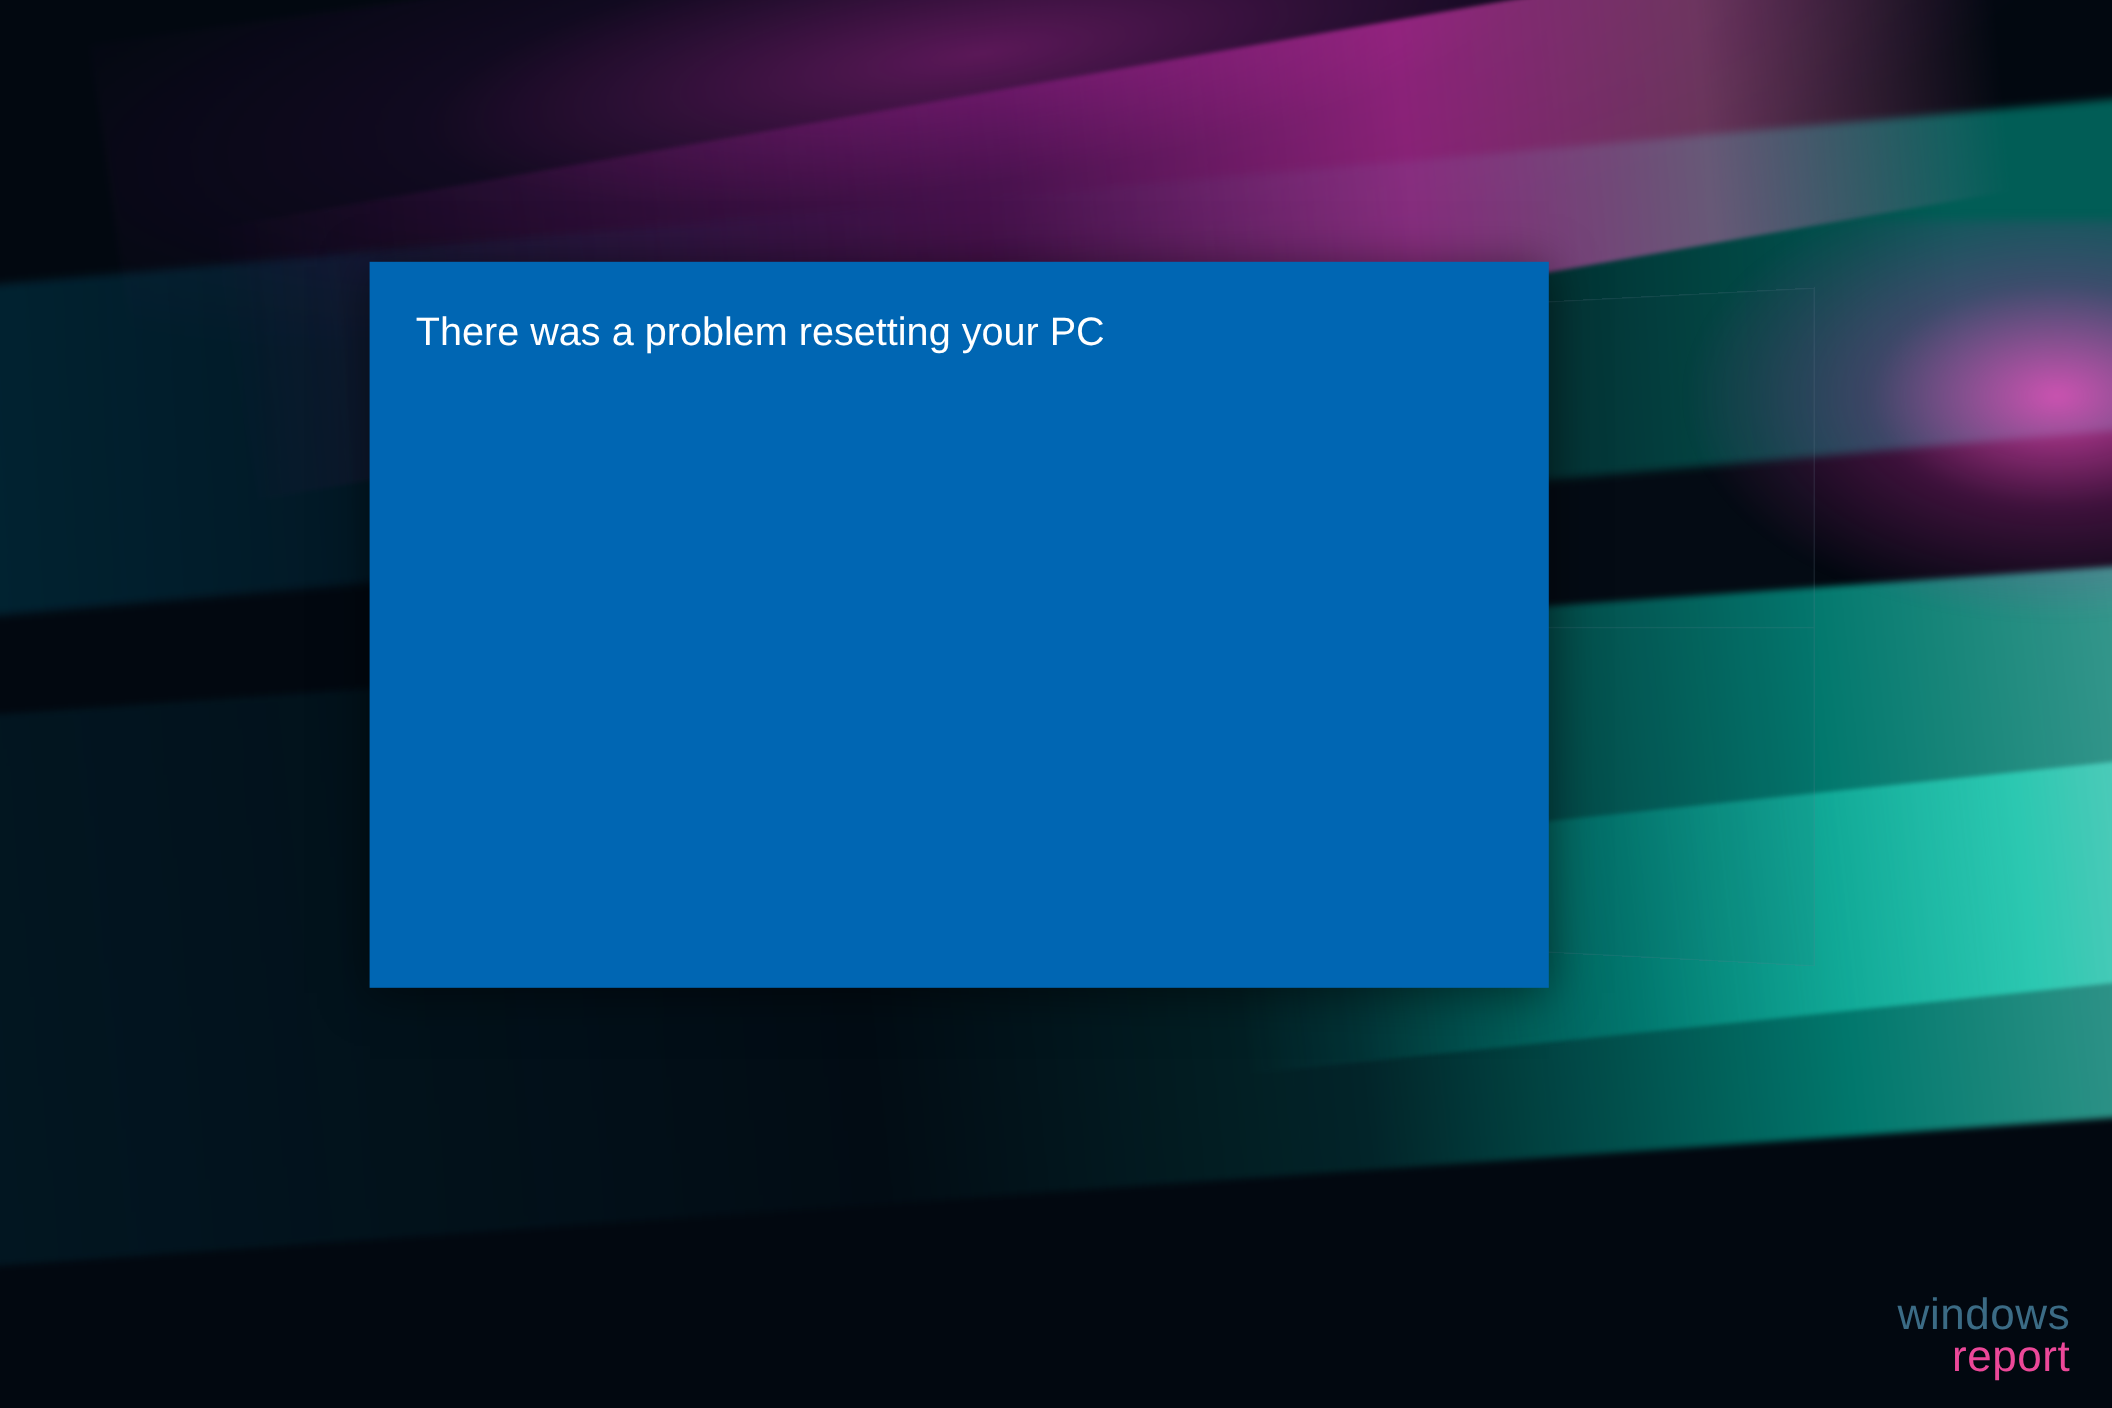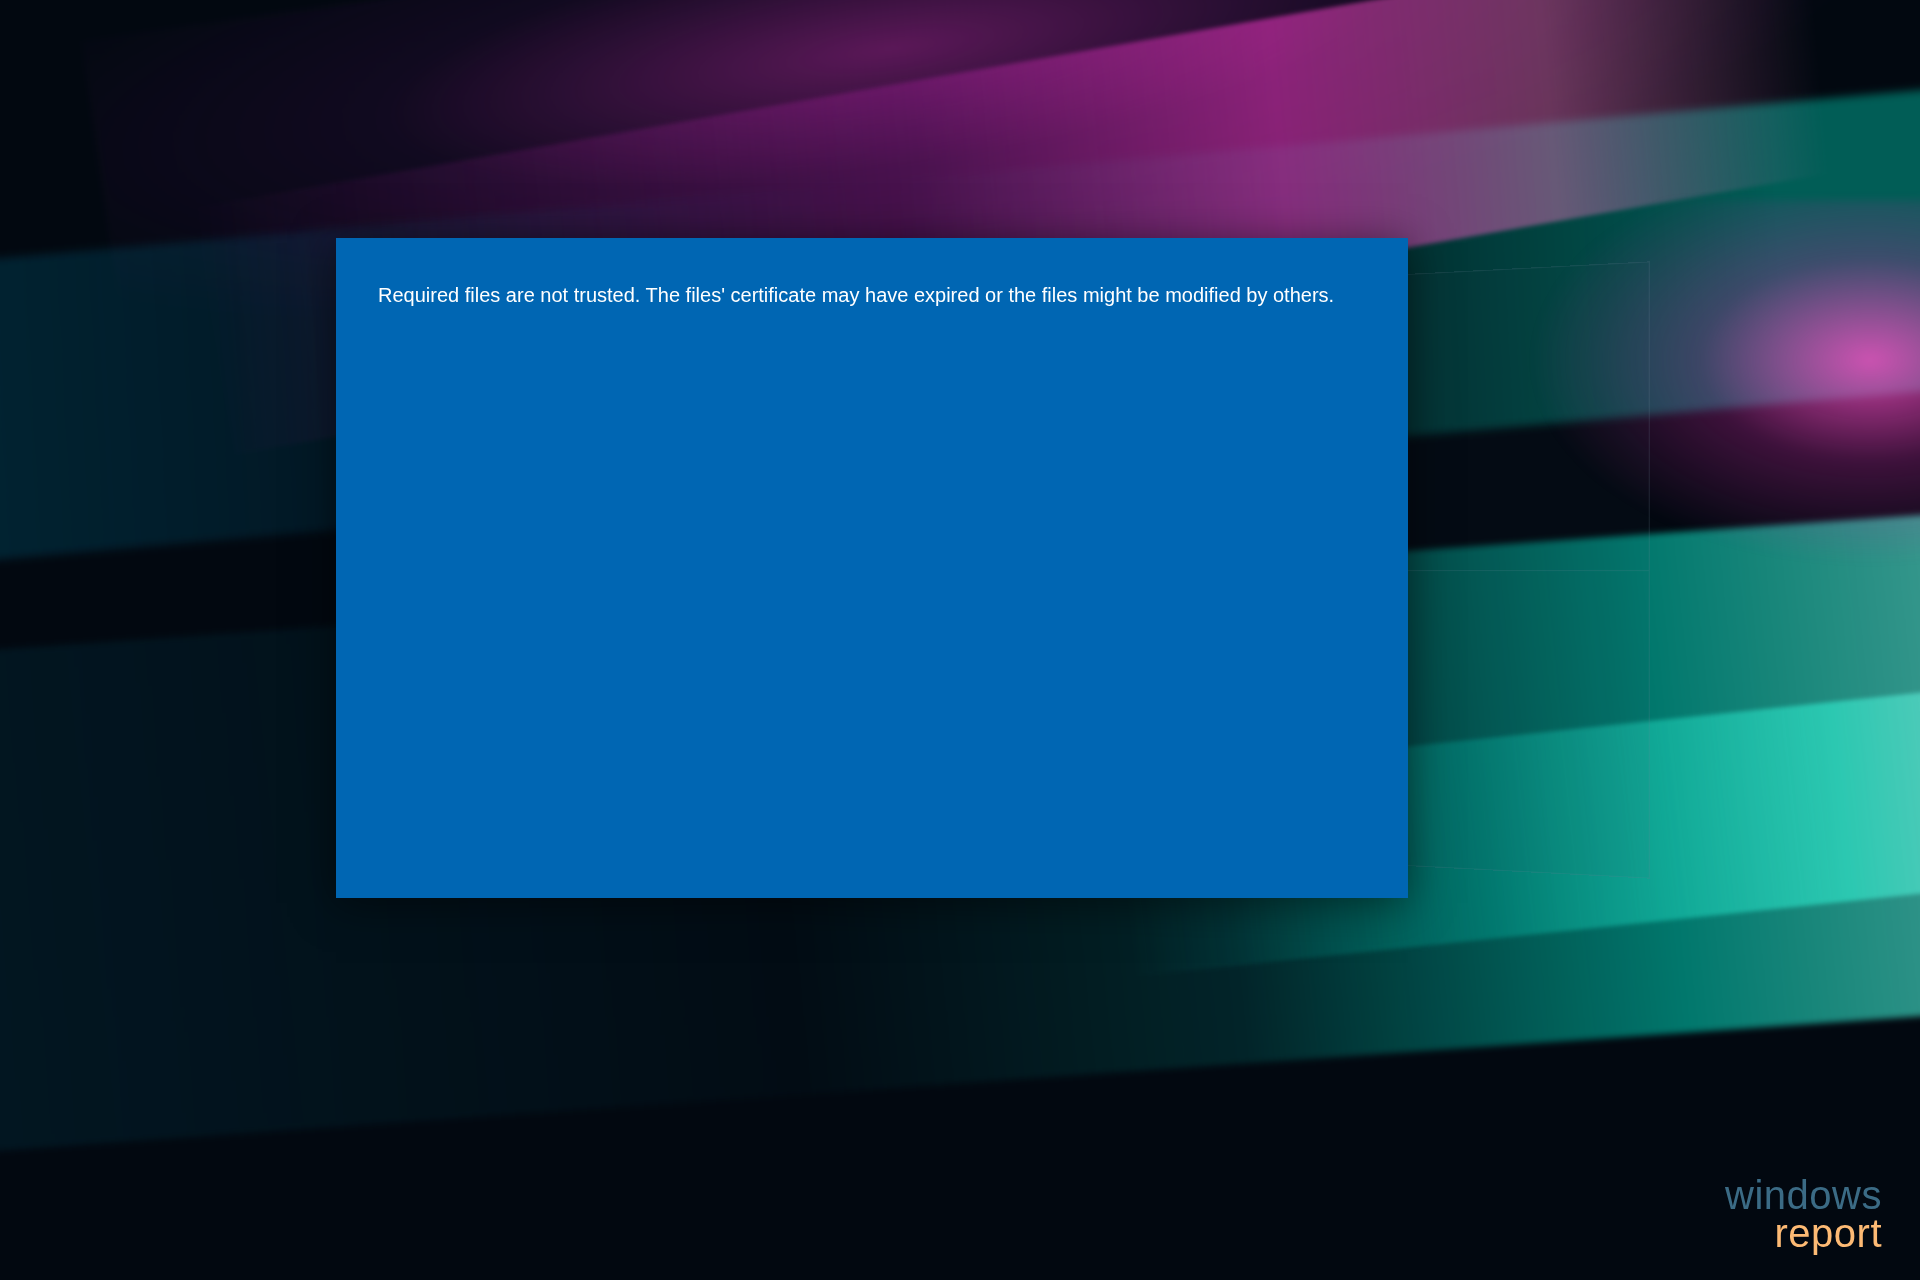--- a/index.html
+++ b/index.html
@@ -186,37 +186,37 @@
     
     .watermark .wm-line1 {
       font-size: 40px;
       font-weight: 300;
       color: #3b6b85;
     }
     
     .watermark .wm-line2 {
       font-size: 40px;
       font-weight: 400;
-      color: #fdba74;
+      color: #ec4899;
     }
   </style>
 </head>
 <body>
 
 <div class="desktop-background">
   <div class="streak streak-purple-1"></div>
   <div class="streak streak-teal-1"></div>
   <div class="streak streak-purple-2"></div>
   <div class="streak streak-teal-bottom"></div>
   <div class="streak streak-teal-bottom-2"></div>
   <div class="streak streak-magenta-edge"></div>
   <div class="window-pane"></div>
 
   <div class="dialog">
-    <p class="dialog-message">Required files are not trusted. The files' certificate may have expired or the files might be modified by others.</p>
+    <h1 class="dialog-title">There was a problem resetting your PC</h1>
     <div class="dialog-spacer"></div>
   </div>
 
   <div class="watermark">
     <div class="wm-line1">windows</div>
     <div class="wm-line2">report</div>
   </div>
 </div>
 
 </body></html>

